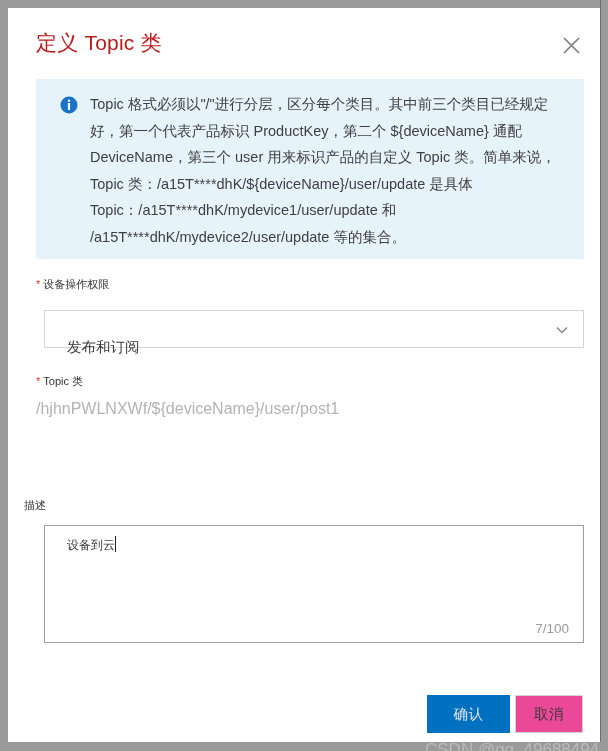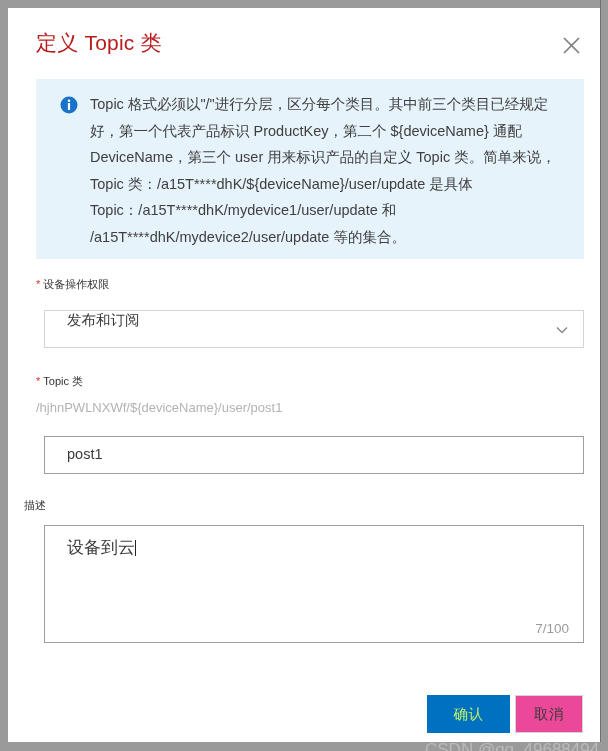--- a/index.html
+++ b/index.html
@@ -134,38 +134,38 @@
     width: 540px;
     height: 38px;
     border: 1px solid #d4d4d4;
     background: #ffffff;
     box-sizing: border-box;
     cursor: pointer;
   }
   .select-value {
     position: absolute;
     left: 22px;
-    top: 0;
+    top: 27px;
     font-size: 14.5px;
     color: #3a3a3a;
     white-space: nowrap;
   }
   .select-chevron {
     position: absolute;
     right: 14px;
     top: 12px;
     width: 14px;
     height: 14px;
   }
 
   .topic-prefix {
     position: absolute;
     left: 28px;
     top: 392px;
-    font-size: 13px;
+    font-size: 16px;
     color: #b3b3b3;
     white-space: nowrap;
   }
 
   .text-input {
     position: absolute;
     left: 36px;
     top: 428px;
     width: 540px;
     height: 38px;
@@ -191,21 +191,21 @@
     height: 118px;
     border: 1px solid #9e9e9e;
     background: #ffffff;
     box-sizing: border-box;
     cursor: text;
   }
   .textarea-value {
     position: absolute;
     left: 22px;
     top: 10px;
-    font-size: 17px;
+    font-size: 12px;
     color: #3a3a3a;
     white-space: nowrap;
   }
   .caret {
     display: inline-block;
     width: 1px;
     height: 16px;
     background: #222;
     vertical-align: -3px;
     margin-left: 0px;
@@ -228,21 +228,21 @@
     align-items: center;
     justify-content: center;
     cursor: pointer;
     letter-spacing: 0.5px;
   }
   .btn-primary {
     left: 419px;
     top: 687px;
     width: 83px;
     background: #0070c0;
-    color: #bef264;
+    color: #e5e5e5;
     border: 1px solid #0070c0;
   }
   .btn-secondary {
     left: 507px;
     top: 687px;
     width: 68px;
     background: #ec4899;
     color: #3a3a3a;
     border: 1px solid #d4d4d4;
   }
@@ -297,23 +297,20 @@
       </svg>
     </span>
   </div>
 
   <div class="field-label label-topic">
     <span class="req-star">*</span><span>Topic 类</span>
   </div>
 
   <div class="topic-prefix">/hjhnPWLNXWf/${deviceName}/user/post1</div>
 
-  <div class="text-input">
-    <span class="text-input-value">post1</span>
-  </div>
 
   <div class="field-label label-desc">
     <span>描述</span>
   </div>
 
   <div class="textarea-box">
     <span class="textarea-value"><span>设备到云</span><span class="caret"></span></span>
     <span class="char-count">7/100</span>
   </div>
 

